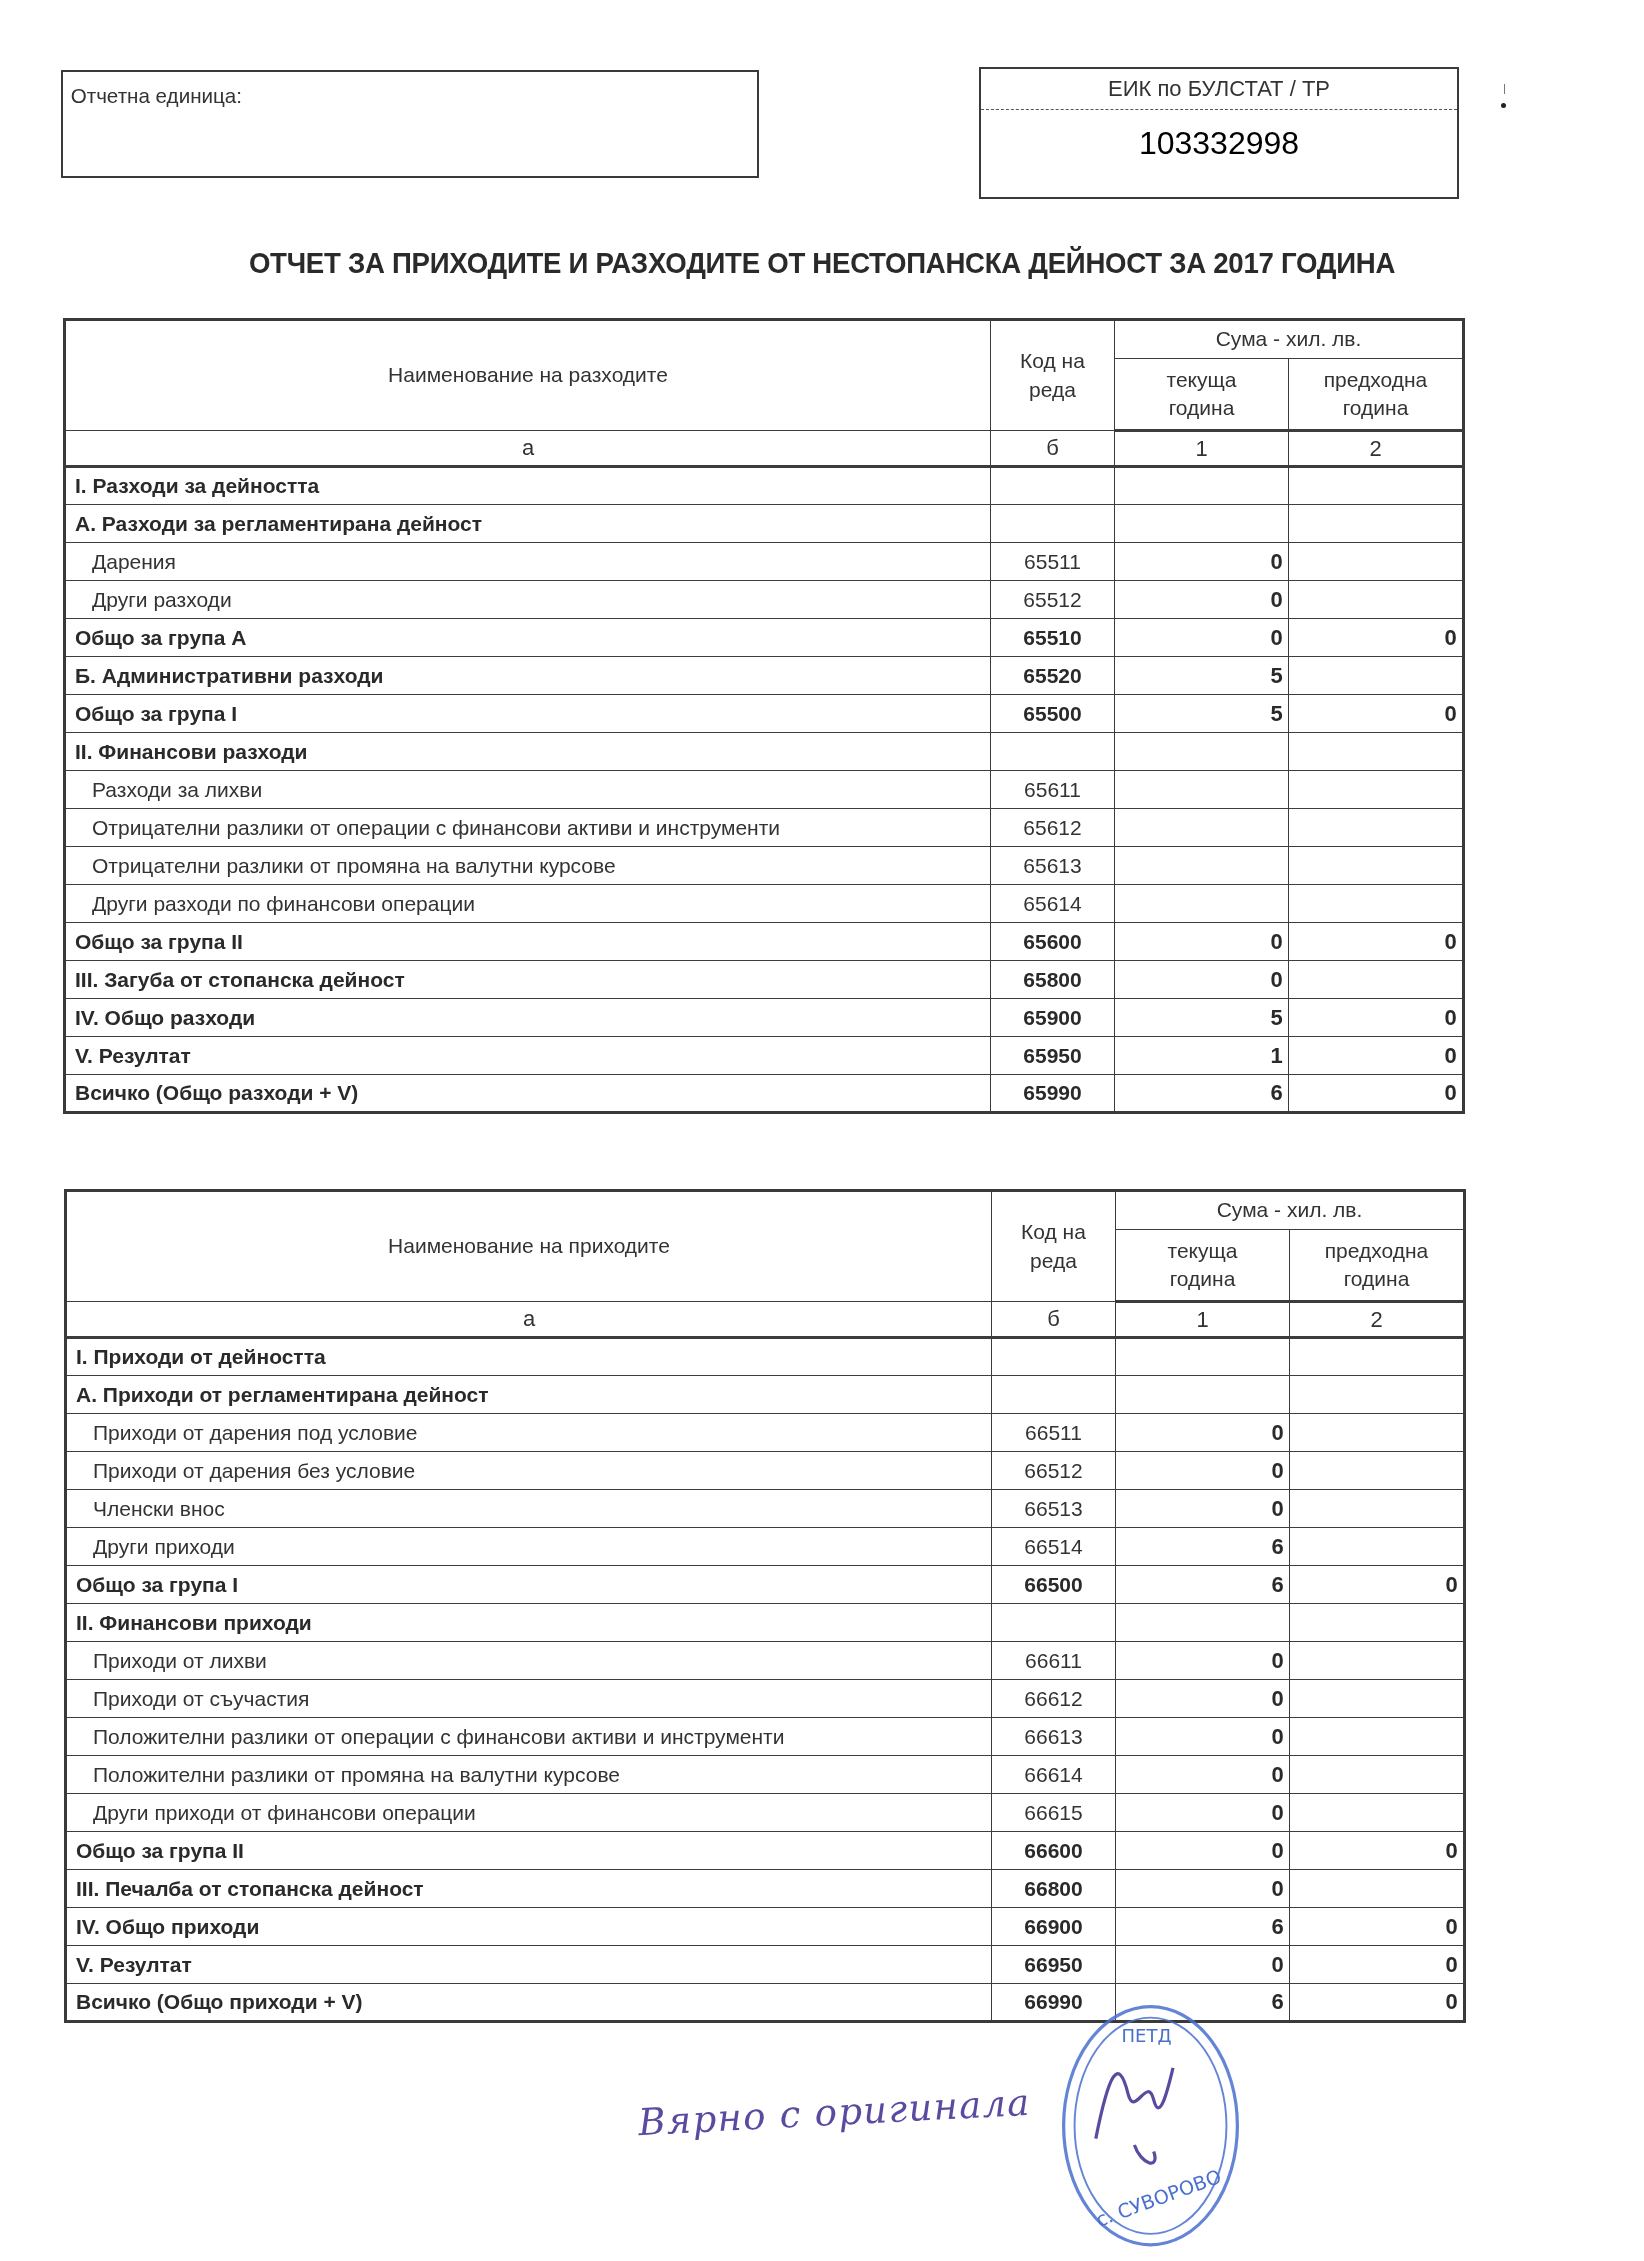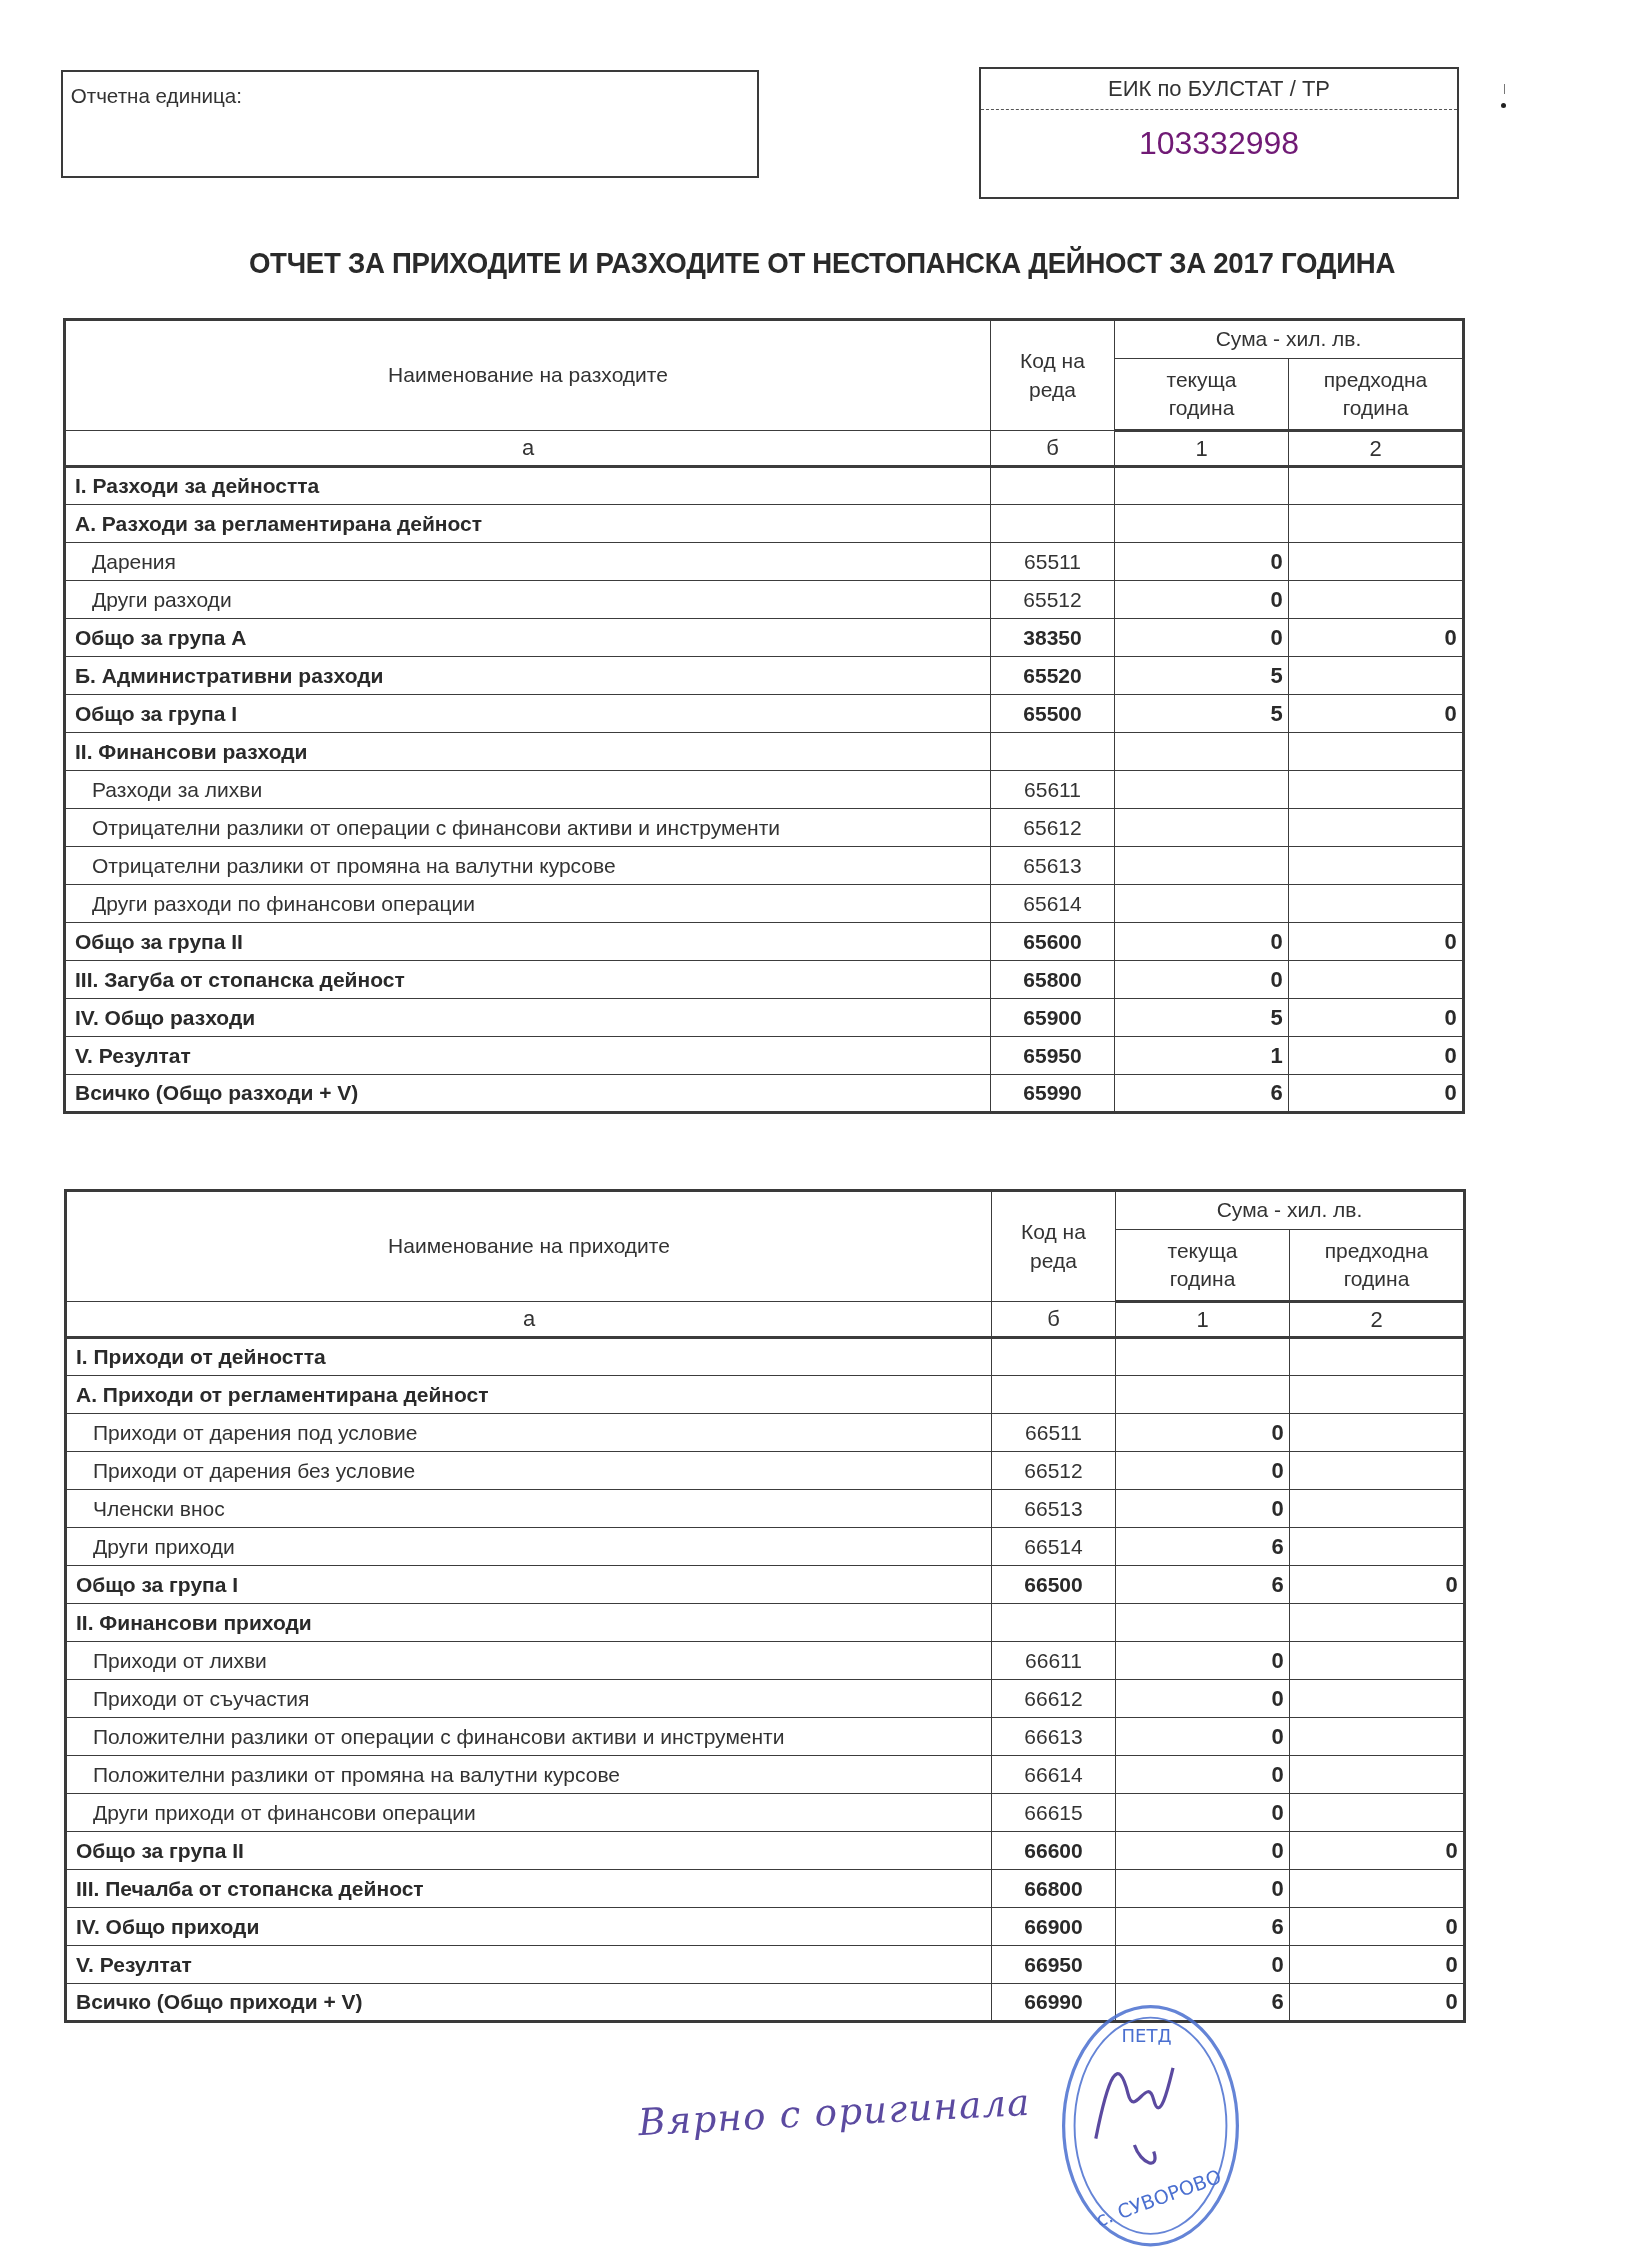--- a/index.html
+++ b/index.html
@@ -6,21 +6,21 @@
   body { width:1644px; height:2261px; position:relative; overflow:hidden; color:#2b2b2b;
          font-family:"Liberation Sans", sans-serif; }
   .box { position:absolute; border:2.6px solid #3a3a3a; box-sizing:border-box; background:#fff; }
   #unit-box { left:61px; top:70px; width:698px; height:108px; }
   #unit-box .lbl { position:absolute; left:7.7px; top:11.6px; font-size:20.6px; color:#333; }
   #unit-box .val { position:absolute; left:7.7px; top:59px; font-size:32px; color:#2a2a2a; letter-spacing:0.3px; }
   #eik-box { left:979px; top:67px; width:480px; height:132px; }
   #eik-box .lbl { position:absolute; left:0; right:0; top:0; height:40px; border-bottom:1.3px dashed #555;
                   text-align:center; line-height:40px; font-size:22px; color:#333; }
   #eik-box .val { position:absolute; left:0; right:0; top:43px; height:62px; text-align:center;
-                  line-height:62px; font-size:32px; color:#701a75; }
+                  line-height:62px; font-size:32px; color:#000000; }
   .mark { position:absolute; left:1501px; top:84px; width:5.2px; height:26px; }
   .mark i { position:absolute; left:0; top:19.3px; width:5.2px; height:5.2px; border-radius:50%; background:#222; }
   .mark b { position:absolute; left:2.6px; top:0; width:1.3px; height:10.3px; background:#777; }
 
   #title { position:absolute; left:0; width:1644px; top:246px; text-align:center;
            font-size:30px; font-weight:bold; color:#2a2a2a; letter-spacing:-0.3px;
            transform:scaleX(0.92); }
 
   table.rep { position:absolute; border-collapse:collapse; table-layout:fixed; font-size:21px; }
   table.rep td, table.rep th { border:1.9px solid #3c3c3c; padding:0; box-sizing:border-box; overflow:hidden; white-space:nowrap; }
@@ -108,21 +108,21 @@
         <td class="num"></td>
       </tr>
       <tr class="row">
         <td class="name indent">Други разходи</td>
         <td class="code">65512</td>
         <td class="num">0</td>
         <td class="num"></td>
       </tr>
       <tr class="row bold">
         <td class="name">Общо за група А</td>
-        <td class="code">38350</td>
+        <td class="code">65510</td>
         <td class="num">0</td>
         <td class="num">0</td>
       </tr>
       <tr class="row bold">
         <td class="name">Б. Административни разходи</td>
         <td class="code">65520</td>
         <td class="num">5</td>
         <td class="num"></td>
       </tr>
       <tr class="row bold">

